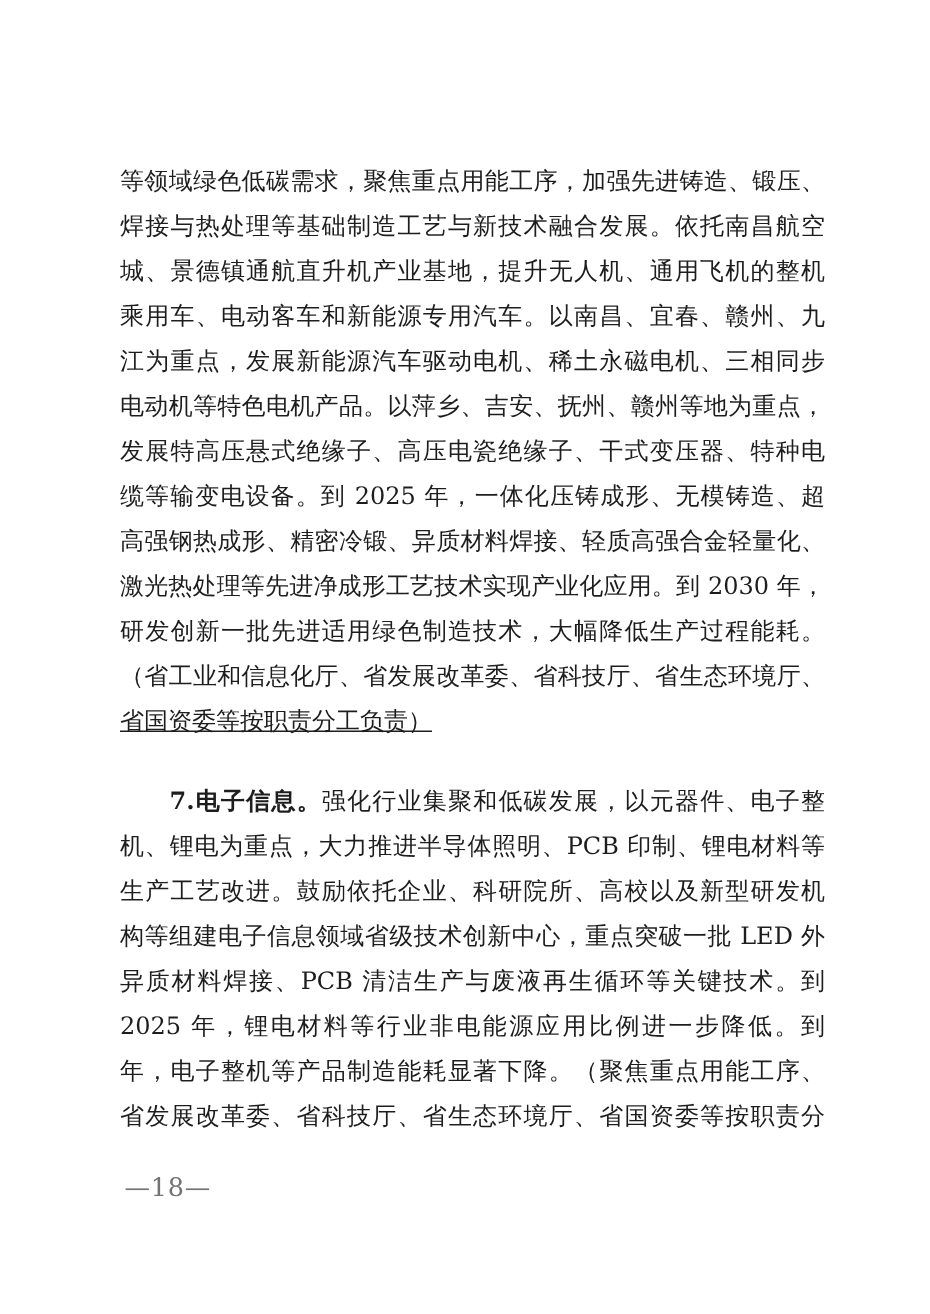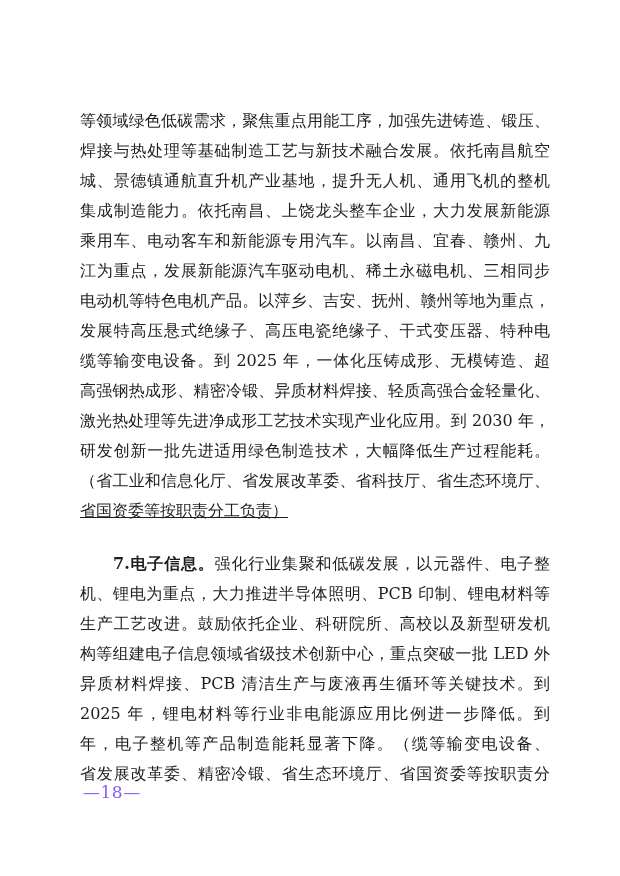--- a/index.html
+++ b/index.html
@@ -41,45 +41,44 @@
   .seg.bold {
     font-weight: 700;
   }
   .page-number {
     position: absolute;
     left: 83px;
     top: 781px;
     font-size: 17px;
     line-height: 22px;
     letter-spacing: 0.5px;
-    color: #8b5cf6;
+    color: #737373;
   }
 </style>
 </head>
 <body>
 
 <div class="page">
   <div class="text-block">
       <div class="line"><span class="seg">等领域绿色低碳需求，聚焦重点用能工序，加强先进铸造、锻压、</span></div>
       <div class="line"><span class="seg">焊接与热处理等基础制造工艺与新技术融合发展。依托南昌航空</span></div>
       <div class="line"><span class="seg">城、景德镇通航直升机产业基地，提升无人机、通用飞机的整机</span></div>
-      <div class="line"><span class="seg">集成制造能力。依托南昌、上饶龙头整车企业，大力发展新能源</span></div>
       <div class="line"><span class="seg">乘用车、电动客车和新能源专用汽车。以南昌、宜春、赣州、九</span></div>
       <div class="line"><span class="seg">江为重点，发展新能源汽车驱动电机、稀土永磁电机、三相同步</span></div>
       <div class="line"><span class="seg">电动机等特色电机产品。以萍乡、吉安、抚州、赣州等地为重点，</span></div>
       <div class="line"><span class="seg">发展特高压悬式绝缘子、高压电瓷绝缘子、干式变压器、特种电</span></div>
       <div class="line"><span class="seg">缆等输变电设备。到 2025 年，一体化压铸成形、无模铸造、超</span></div>
       <div class="line"><span class="seg">高强钢热成形、精密冷锻、异质材料焊接、轻质高强合金轻量化、</span></div>
       <div class="line"><span class="seg">激光热处理等先进净成形工艺技术实现产业化应用。到 2030 年，</span></div>
       <div class="line"><span class="seg">研发创新一批先进适用绿色制造技术，大幅降低生产过程能耗。</span></div>
       <div class="line"><span class="seg">（省工业和信息化厅、省发展改革委、省科技厅、省生态环境厅、</span></div>
       <div class="line last-left"><span class="seg">省国资委等按职责分工负责）</span></div>
       <div class="line indent"><span class="seg bold">7.电子信息。</span><span class="seg">强化行业集聚和低碳发展，以元器件、电子整</span></div>
       <div class="line"><span class="seg">机、锂电为重点，大力推进半导体照明、PCB 印制、锂电材料等</span></div>
       <div class="line"><span class="seg">生产工艺改进。鼓励依托企业、科研院所、高校以及新型研发机</span></div>
       <div class="line"><span class="seg">构等组建电子信息领域省级技术创新中心，重点突破一批 LED 外</span></div>
       <div class="line"><span class="seg">异质材料焊接、PCB 清洁生产与废液再生循环等关键技术。到</span></div>
       <div class="line"><span class="seg">2025 年，锂电材料等行业非电能源应用比例进一步降低。到 2030</span></div>
-      <div class="line"><span class="seg">年，电子整机等产品制造能耗显著下降。（缆等输变电设备、</span></div>
-      <div class="line"><span class="seg">省发展改革委、精密冷锻、省生态环境厅、省国资委等按职责分</span></div>
+      <div class="line"><span class="seg">年，电子整机等产品制造能耗显著下降。（聚焦重点用能工序、</span></div>
+      <div class="line"><span class="seg">省发展改革委、省科技厅、省生态环境厅、省国资委等按职责分</span></div>
     </div>
   <div class="page-number">—18—</div>
 </div>
 
 </body></html>

